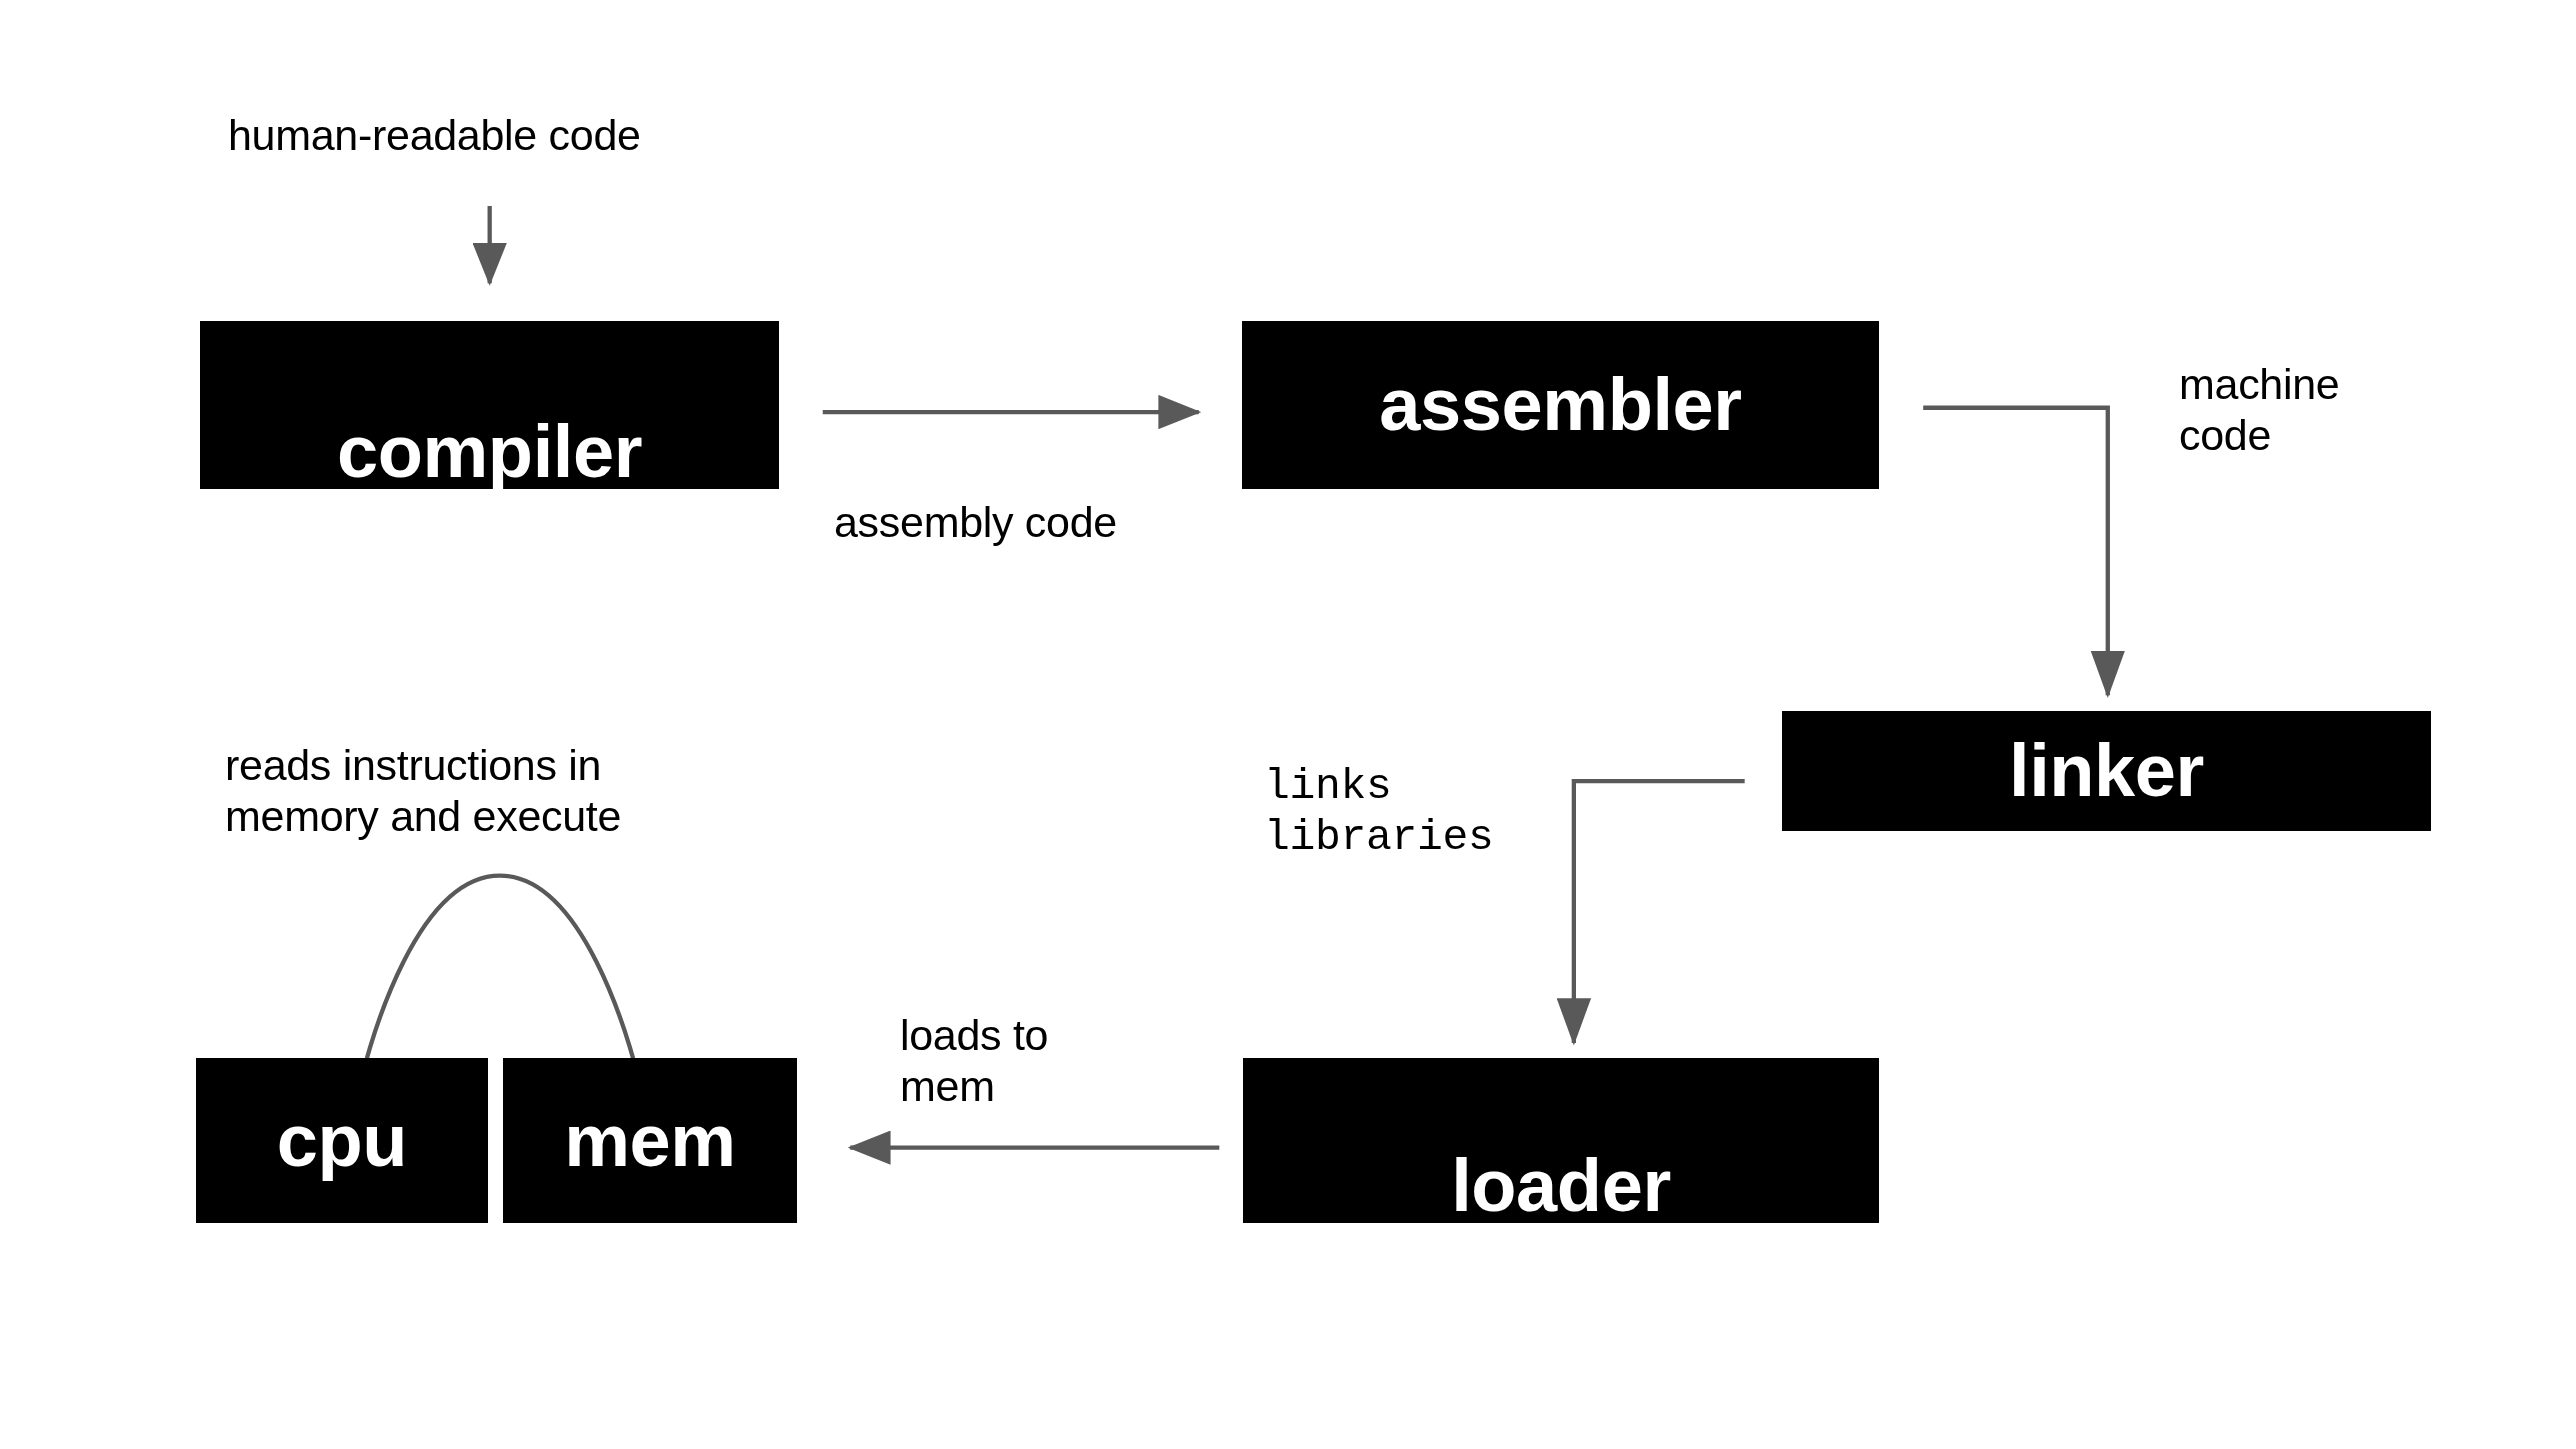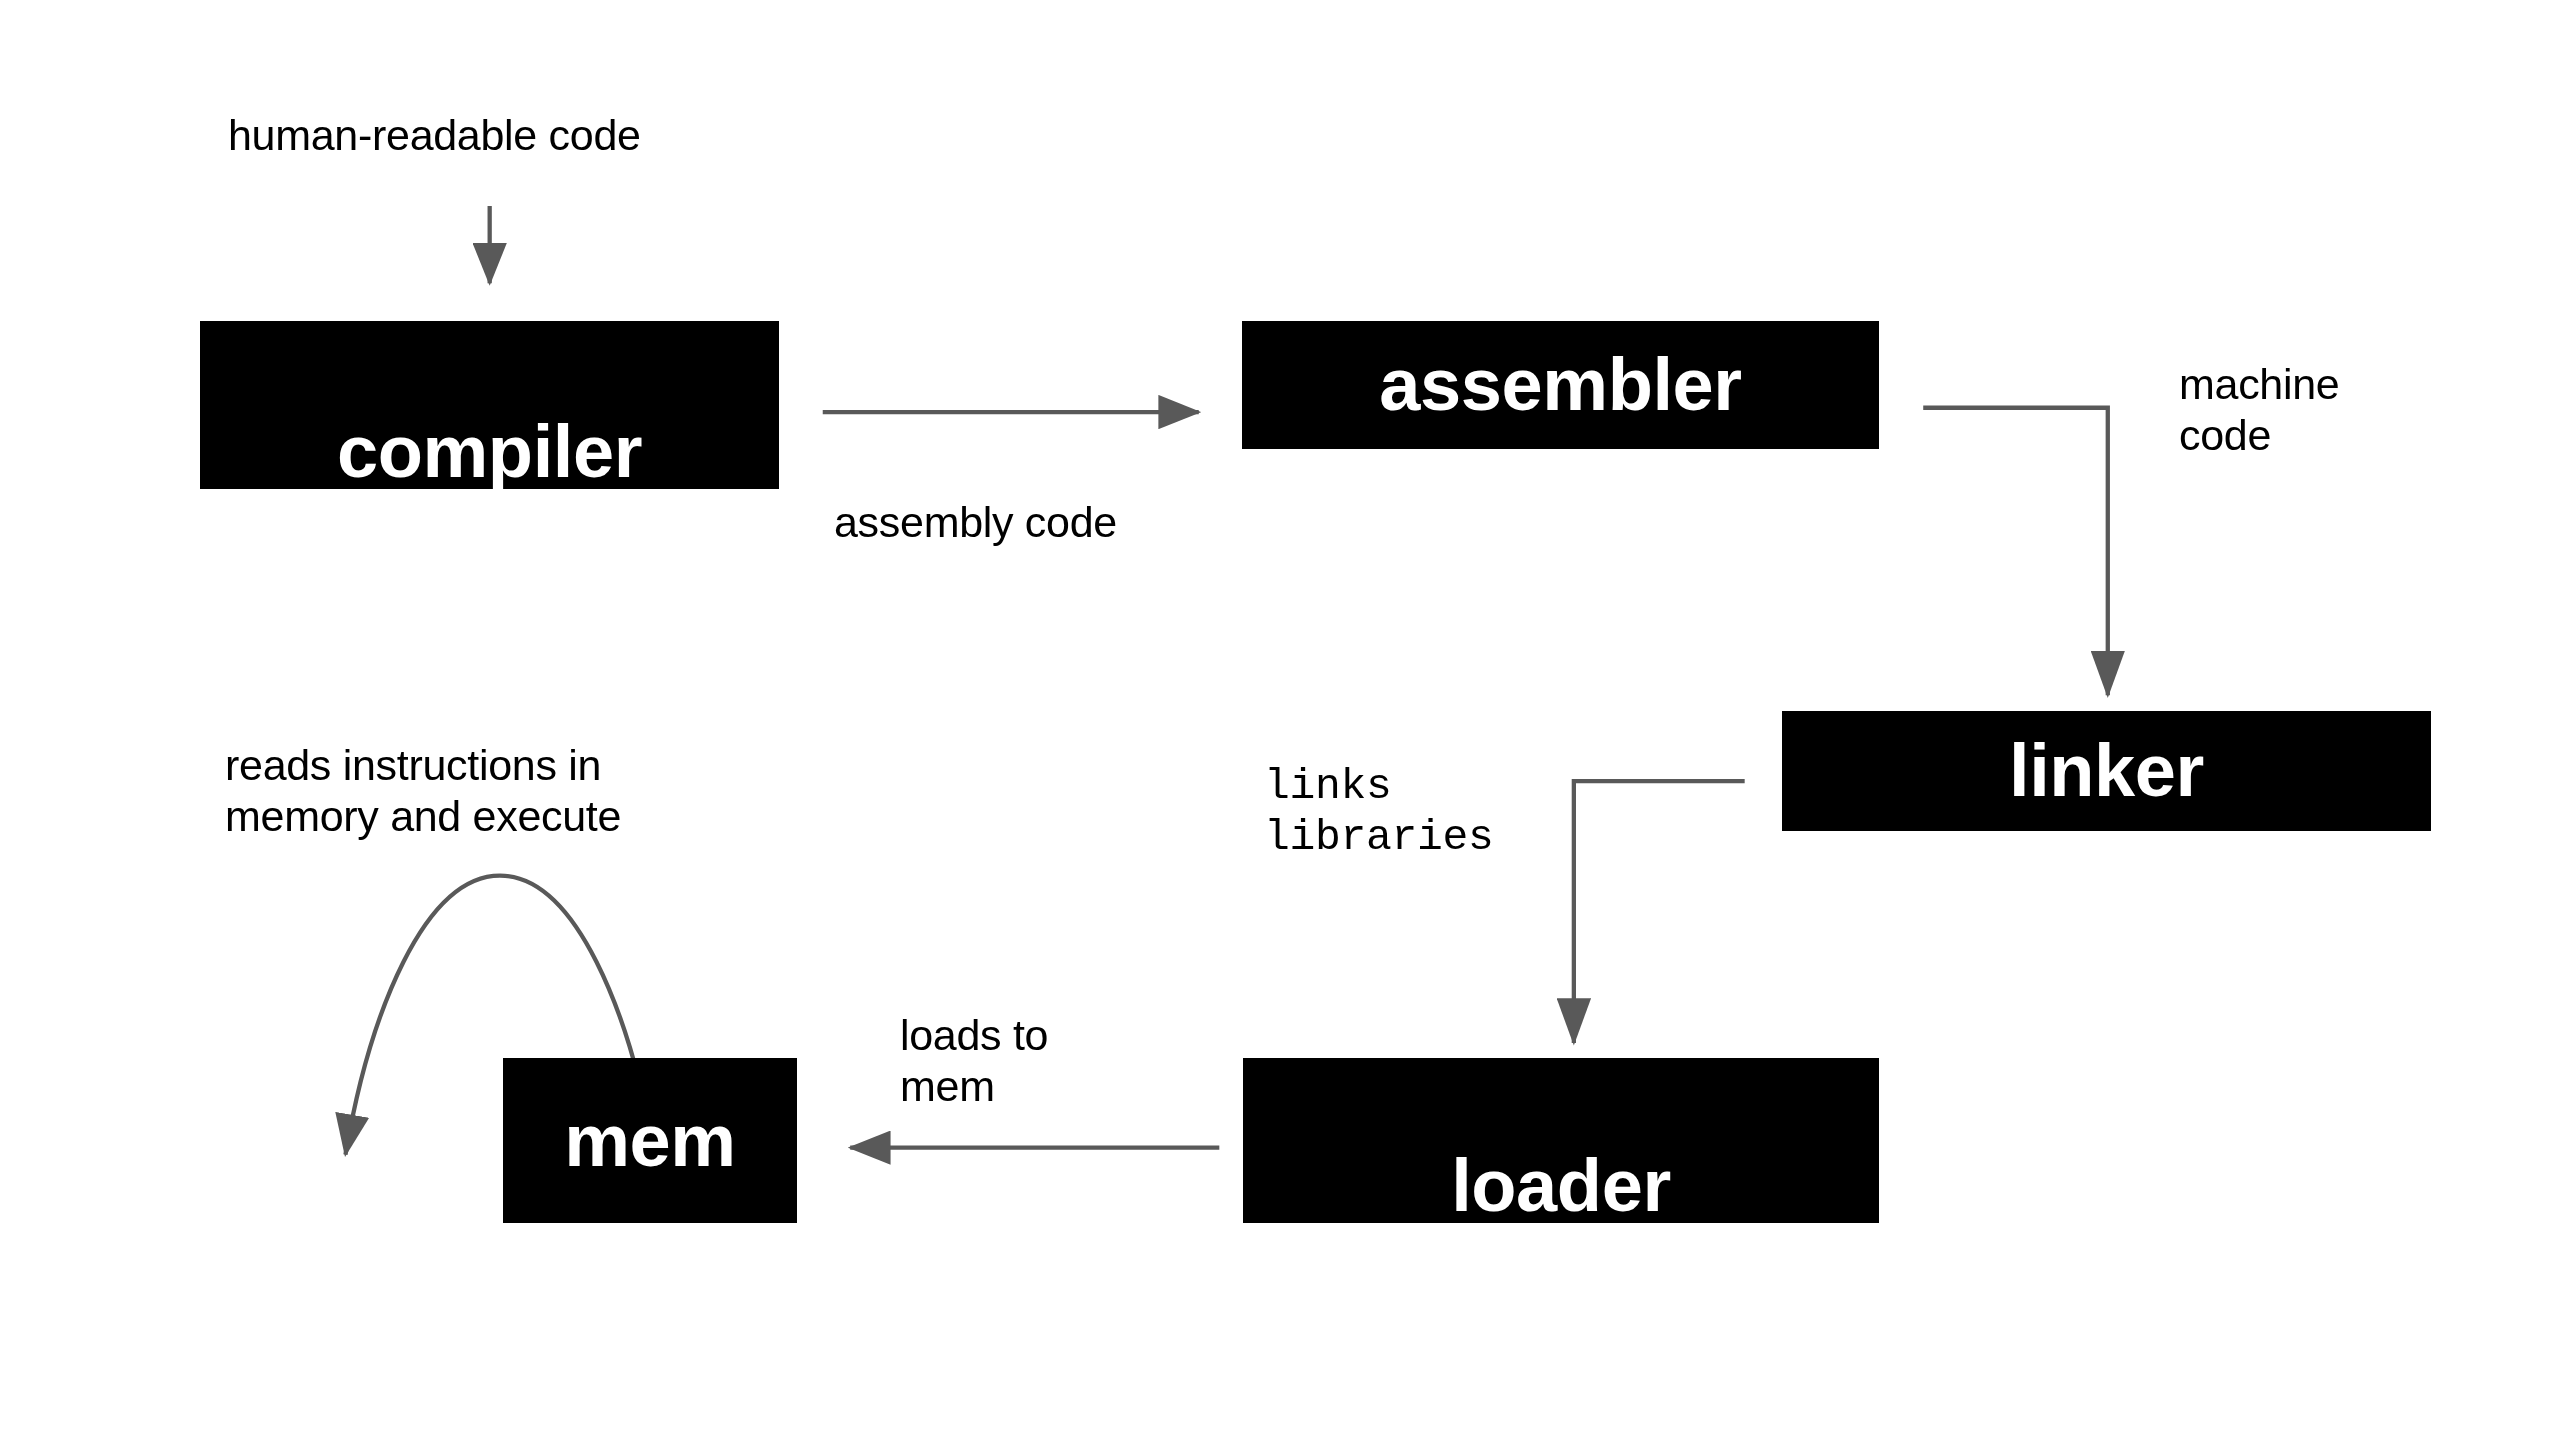--- a/index.html
+++ b/index.html
@@ -73,32 +73,35 @@
     <line x1="1420" y1="1337" x2="990" y2="1337" stroke="#595959" stroke-width="5" marker-end="url(#arrowhead)"></line>
 
     <path d="M582,1020 C494,1020 430,1180 402,1345" fill="none" stroke="#595959" stroke-width="5" marker-end="url(#arrowhead)"></path>
     <path d="M582,1020 C670,1020 734,1180 762,1345" fill="none" stroke="#595959" stroke-width="5" marker-end="url(#arrowhead)"></path>
   </svg>
 
   <div class="node" style="left:200px; top:321px; width:579px; height:168px;align-items:flex-end;">
     <span class="node-label" style="font-size:74px;">compiler</span>
   </div>
 
-  <div class="node" style="left:1242px; top:321px; width:637px; height:128px;">
+  <div class="node" style="left:1242px; top:321px; width:637px; height:168px;">
     <span class="node-label" style="font-size:74px;">assembler</span>
   </div>
 
   <div class="node" style="left:1782px; top:711px; width:649px; height:120px;">
     <span class="node-label" style="font-size:74px;">linker</span>
   </div>
 
   <div class="node" style="left:1243px; top:1058px; width:636px; height:165px;align-items:flex-end;">
     <span class="node-label" style="font-size:74px;">loader</span>
   </div>
 
+  <div class="node" style="left:196px; top:1058px; width:292px; height:165px;">
+    <span class="node-label" style="font-size:74px;">cpu</span>
+  </div>
 
   <div class="node" style="left:503px; top:1058px; width:294px; height:165px;">
     <span class="node-label" style="font-size:74px;">mem</span>
   </div>
 
   <div class="edge-label" style="left:204px; top:110px; font-size:43px;margin-left:24px;">human-readable code</div>
 
   <div class="edge-label" style="left:834px; top:497px; font-size:43px;">assembly code</div>
 
   <div class="edge-label" style="left:2179px; top:359px; font-size:43px;">machine

